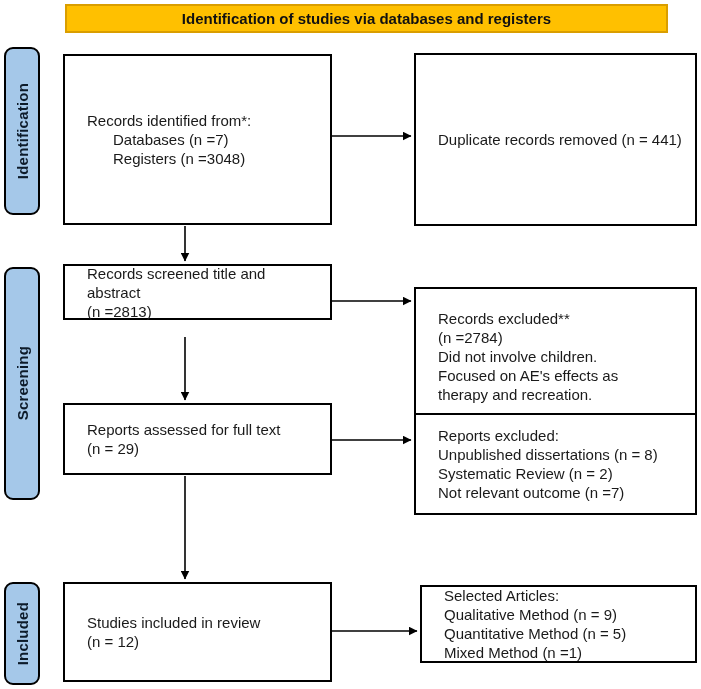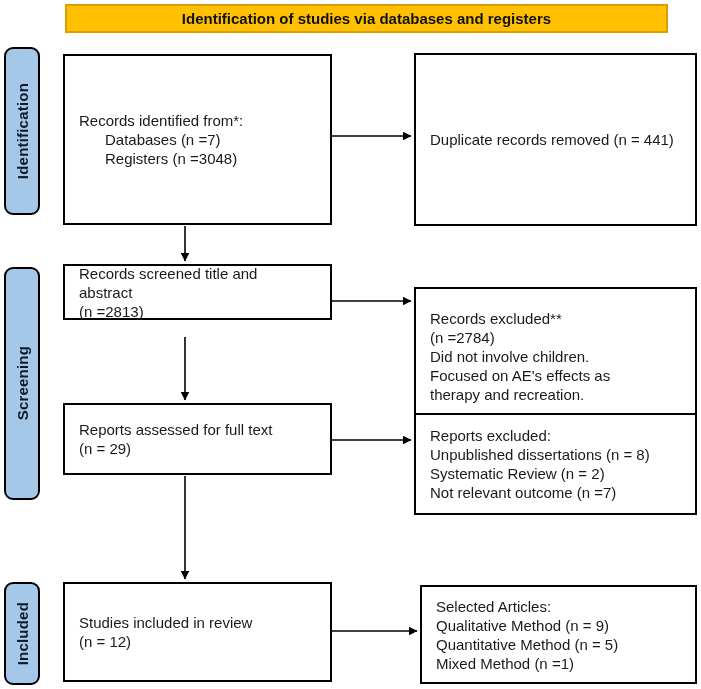--- a/index.html
+++ b/index.html
@@ -53,35 +53,35 @@
   .stage-included       { top: 582px; height: 103px; }
   .box {
     position: absolute;
     background: #ffffff;
     border: 2px solid #000000;
     box-sizing: border-box;
     display: flex;
     flex-direction: column;
     justify-content: center;
     align-items: flex-start;
-    padding: 4px 12px 4px 14px;
+    padding: 4px 12px 4px 22px;
     font-size: 15px;
     line-height: 19px;
   }
   .box .line { white-space: nowrap; }
   .box .wrap { white-space: normal; }
   .box .indent { padding-left: 26px; }
   .box-records-identified { left: 63px;  top: 54px;  width: 269px; height: 171px; }
   .box-duplicates-removed { left: 414px; top: 53px;  width: 283px; height: 173px; }
   .box-records-screened   { left: 63px;  top: 264px; width: 269px; height: 56px; }
   .box-records-excluded   { left: 414px; top: 263px; width: 283px; height: 139px; margin-top: 24px; }
   .box-reports-assessed   { left: 63px;  top: 403px; width: 269px; height: 72px; }
   .box-reports-excluded   { left: 414px; top: 413px; width: 283px; height: 102px; }
   .box-studies-included   { left: 63px;  top: 582px; width: 269px; height: 100px; }
-  .box-selected-articles  { left: 420px; top: 585px; width: 277px; height: 99px; }
+  .box-selected-articles  { left: 420px; top: 585px; width: 277px; height: 78px; }
   svg.arrows {
     position: absolute;
     left: 0; top: 0;
     width: 701px; height: 689px;
     pointer-events: none;
   }
   svg.arrows line { stroke: #000000; stroke-width: 1.6; }
 </style>
 </head>
 <body>

